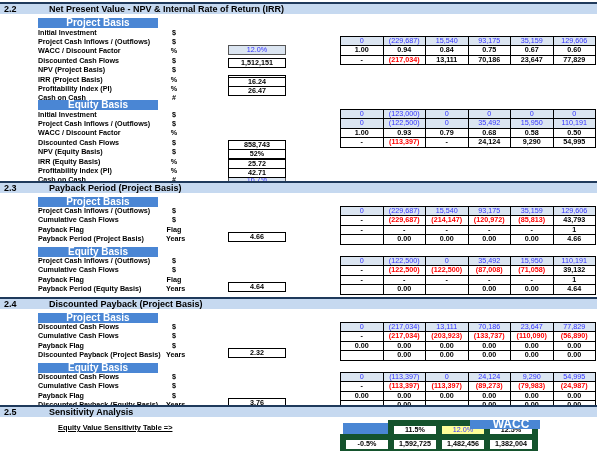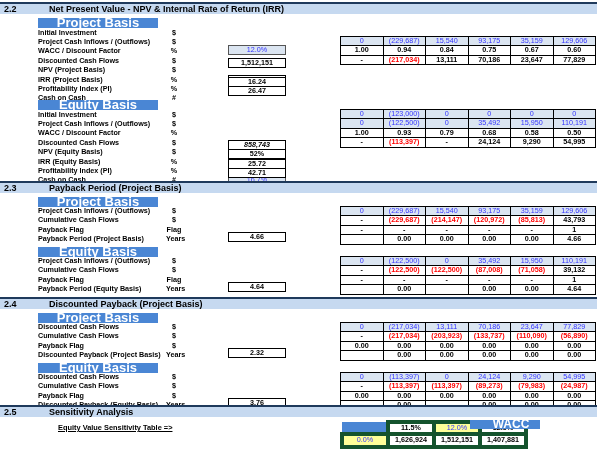--- a/index.html
+++ b/index.html
@@ -3,33 +3,33 @@
 <meta charset="utf-8">
 <style>
   html, body { margin:0; padding:0; background:#ffffff; }
   body { width:600px; height:451px; position:relative; overflow:hidden;
          font-family:"Liberation Sans", sans-serif; font-size:7.2px; font-weight:bold; color:#000; }
   .sec-hdr { position:absolute; left:0; width:597px; height:12px; background:#c6d9f0;
              border-top:2px solid #1f3a5c; box-sizing:border-box; font-size:9px; line-height:10px; }
   .sec-num { position:absolute; left:4px; top:0; }
   .sec-title { position:absolute; left:26px; top:0;margin-left:23px; }
   .basis-hdr { position:absolute; left:38px; width:120px; height:10px; background:#4a86d4;
-               color:#fff; font-size:13px; line-height:10px; text-align:center; }
+               color:#fff; font-size:10px; line-height:10px; text-align:center; }
   .lbl { position:absolute; left:38px; height:9.4px; line-height:9.4px; white-space:nowrap; }
   .unit { position:absolute; left:166px; width:16px; height:9.4px; line-height:9.4px; text-align:center; }
   .vbox { position:absolute; left:228px; width:56px; height:8px; border:1px solid #000;
           box-sizing:content-box; line-height:8px; text-align:center; background:#fff; }
   .vbox.input { background:#dbe5f1; border:1px solid #555; color:#3333ff; font-weight:normal; }
   table.dt { position:absolute; left:340px; border-collapse:collapse; }
   table.dt td { width:41.5px; height:8.4px; border:1px solid #000; text-align:center; padding:0;
                 line-height:8.4px; font-size:7.2px; }
   td.in { background:#dbe5f1; color:#3333ff; font-weight:normal; }
   td.neg { color:#ff0000; }
   table.sens { position:absolute; left:340px; top:420px; border-collapse:collapse; }
-  table.sens td { height:8.4px; border:4px solid #14532d; text-align:center; padding:0;
+  table.sens td { height:8.4px; border:6px solid #14532d; text-align:center; padding:0;
                   line-height:8.4px; width:42px; font-size:7.2px; }
   td.blue { background:#4a86d4; border:1px solid #4a86d4 !important; }
   td.yel { background:#ffff99; color:#3333ff; font-weight:normal; }
   .wacc { position:absolute; left:470px; top:420px; width:58px; height:9.4px; background:#4a86d4;
           color:#fff; font-size:12px; line-height:9.4px; text-align:center;padding-left:12px; }
   .sens-lbl { position:absolute; left:58px; top:423px; font-size:7.4px;text-decoration:underline; }
 </style>
 </head>
 <body>
 
@@ -105,21 +105,21 @@
     <div class="lbl" style="top: 147.1px;">NPV (Equity Basis)</div>
     <div class="unit" style="top: 147.1px;">$</div>
     <div class="lbl" style="top: 156.5px;">IRR (Equity Basis)</div>
     <div class="unit" style="top: 156.5px;">%</div>
     <div class="lbl" style="top: 165.9px;">Profitability Index (PI)</div>
     <div class="unit" style="top: 165.9px;">%</div>
     <div class="lbl" style="top: 175.3px;">Cash on Cash</div>
     <div class="unit" style="top: 175.3px;">#</div>
   </div>
 <div class="vbox input" style="top:127px;margin-top:48px;">16.7%</div>
-<div class="vbox" style="top:140px;font-style:italic;">858,743</div>
+<div class="vbox" style="top:140px;">858,743</div>
 <div class="vbox" style="top:149.4px;">52%</div>
 <div class="vbox" style="top:158.8px;">25.72</div>
 <div class="vbox" style="top:168.2px;">42.71</div>
 
 <table class="dt" style="top:109px;">
   <tbody>
       <tr>
     <td class="in">0</td>
     <td class="in">(123,000)</td>
     <td class="in">0</td>
@@ -373,20 +373,26 @@
 
 <table class="sens">
   <tbody>
       <tr>
     <td class="blue"></td>
     <td>11.5%</td>
     <td class="yel">12.0%</td>
     <td>12.5%</td>
   </tr>
   <tr>
+    <td>-0.5%</td>
+    <td>1,592,725</td>
+    <td>1,482,456</td>
+    <td>1,382,004</td>
+  </tr>
+  <tr>
     <td class="yel">0.0%</td>
     <td>1,626,924</td>
     <td>1,512,151</td>
     <td>1,407,881</td>
   </tr>
 </tbody>
   </table>
 <div class="wacc">WACC</div>
 
 </body></html>

